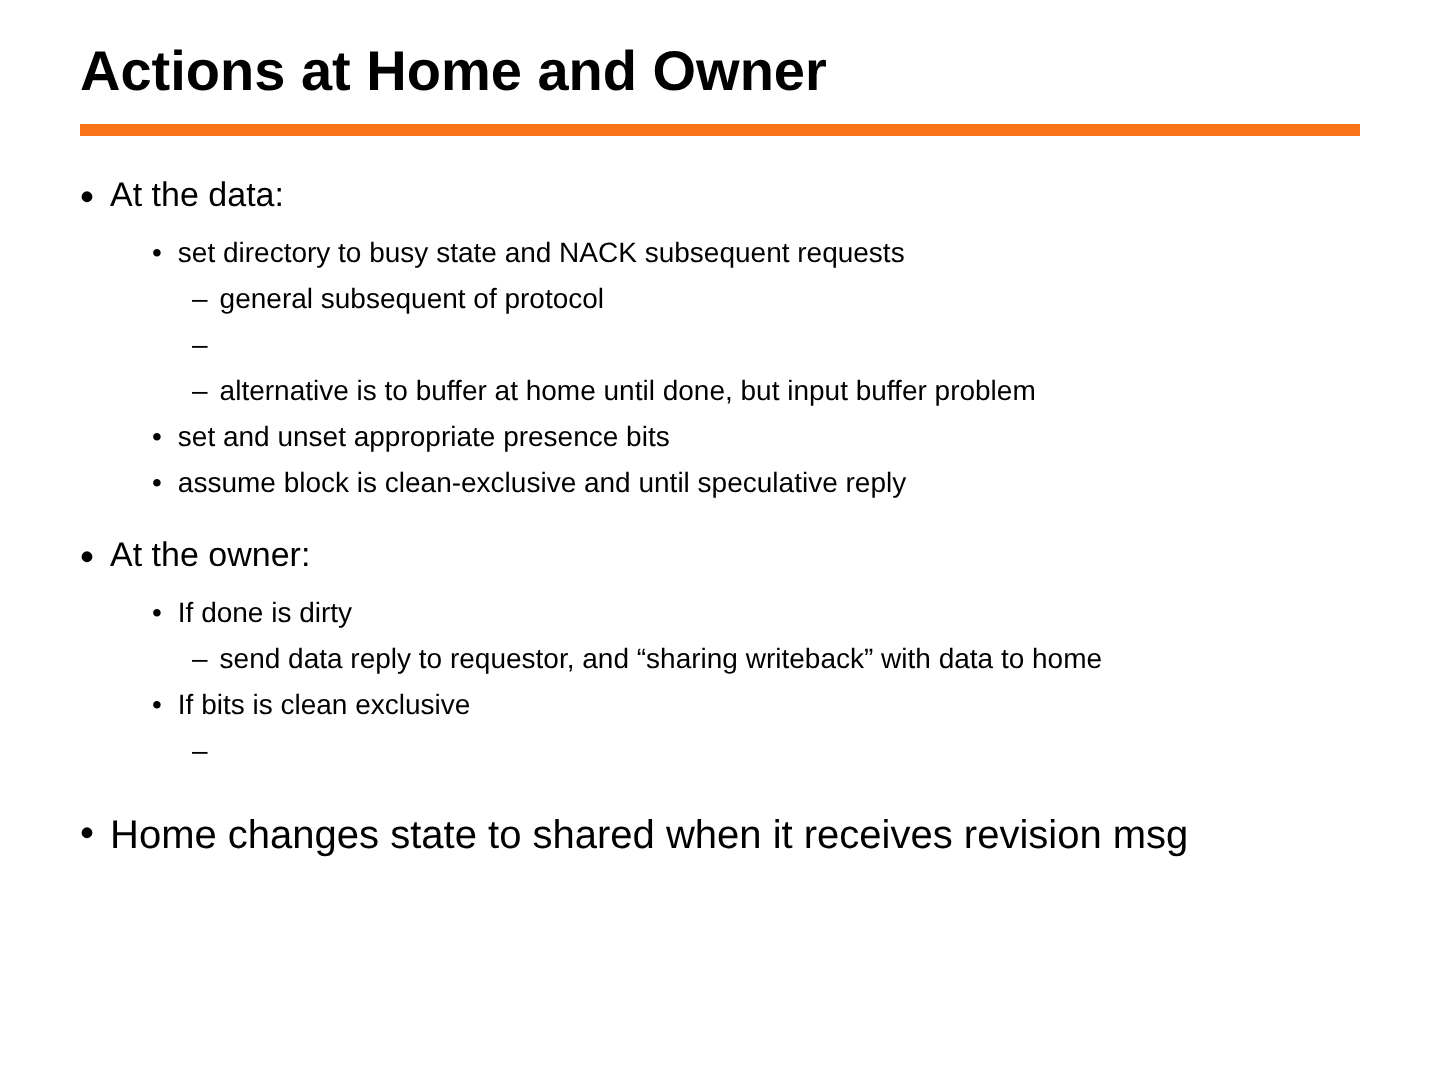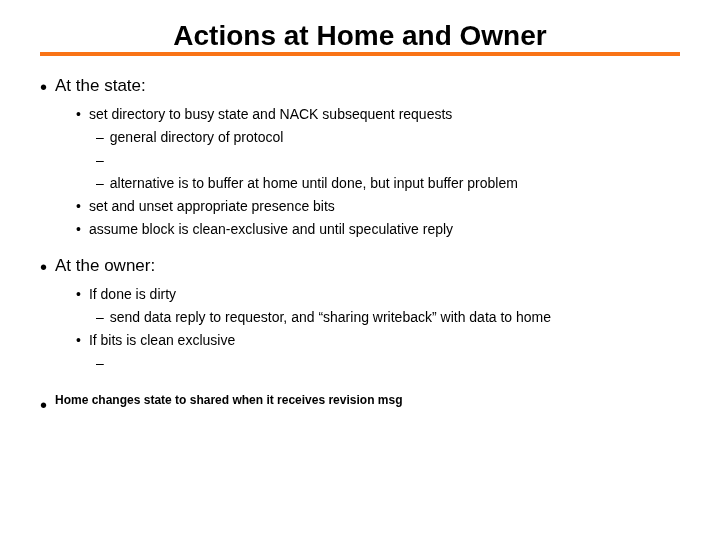--- a/index.html
+++ b/index.html
@@ -21,23 +21,23 @@
       width: 720px;
       height: 540px;
       padding: 20px 40px 20px 40px;
       display: flex;
       flex-direction: column;
     }
 
     .title {
       font-size: 28px;
       font-weight: bold;
-      text-align: center;
-      padding-bottom: 0;
-      border-bottom: 4px solid #f97316;
+      text-align: left;
+      padding-bottom: 10px;
+      border-bottom: 6px solid #f97316;
       margin-bottom: 18px;
     }
 
     .content {
       display: flex;
       flex-direction: column;
       gap: 14px;
       flex: 1;
     }
 
@@ -121,32 +121,32 @@
 <body>
 
 <div class="slide">
   <div class="title">Actions at Home and Owner</div>
 
   <div class="content">
 
     <div class="top-level-item">
       <div class="top-bullet">
         <span class="top-bullet-dot">•</span>
-        <span class="top-bullet-text">At the state:</span>
+        <span class="top-bullet-text">At the data:</span>
       </div>
 
       <div class="sub-items">
 
         <div class="sub-bullet">
           <span class="sub-bullet-dot">•</span>
           <span>set directory to busy state and NACK subsequent requests</span>
         </div>
         <div class="dash-item">
           <span class="dash">–</span>
-          <span>general directory of protocol</span>
+          <span>general subsequent of protocol</span>
         </div>
         <div class="dash-item">
           <span class="dash">–</span>
         </div>
         <div class="dash-item">
           <span class="dash">–</span>
           <span>alternative is to buffer at home until done, but input buffer problem</span>
         </div>
 
         <div class="sub-bullet">
@@ -186,18 +186,18 @@
         <div class="dash-item">
           <span class="dash">–</span>
         </div>
 
       </div>
     </div>
 
     <div class="bottom-item">
       <div class="large-bullet">
         <span class="large-dot">•</span>
-        <span style="font-size:12px; line-height:1.4;font-weight:bold;">Home changes state to shared when it receives revision msg</span>
+        <span style="font-size:20px; line-height:1.4;">Home changes state to shared when it receives revision msg</span>
       </div>
     </div>
 
   </div>
 </div>
 
 </body></html>

